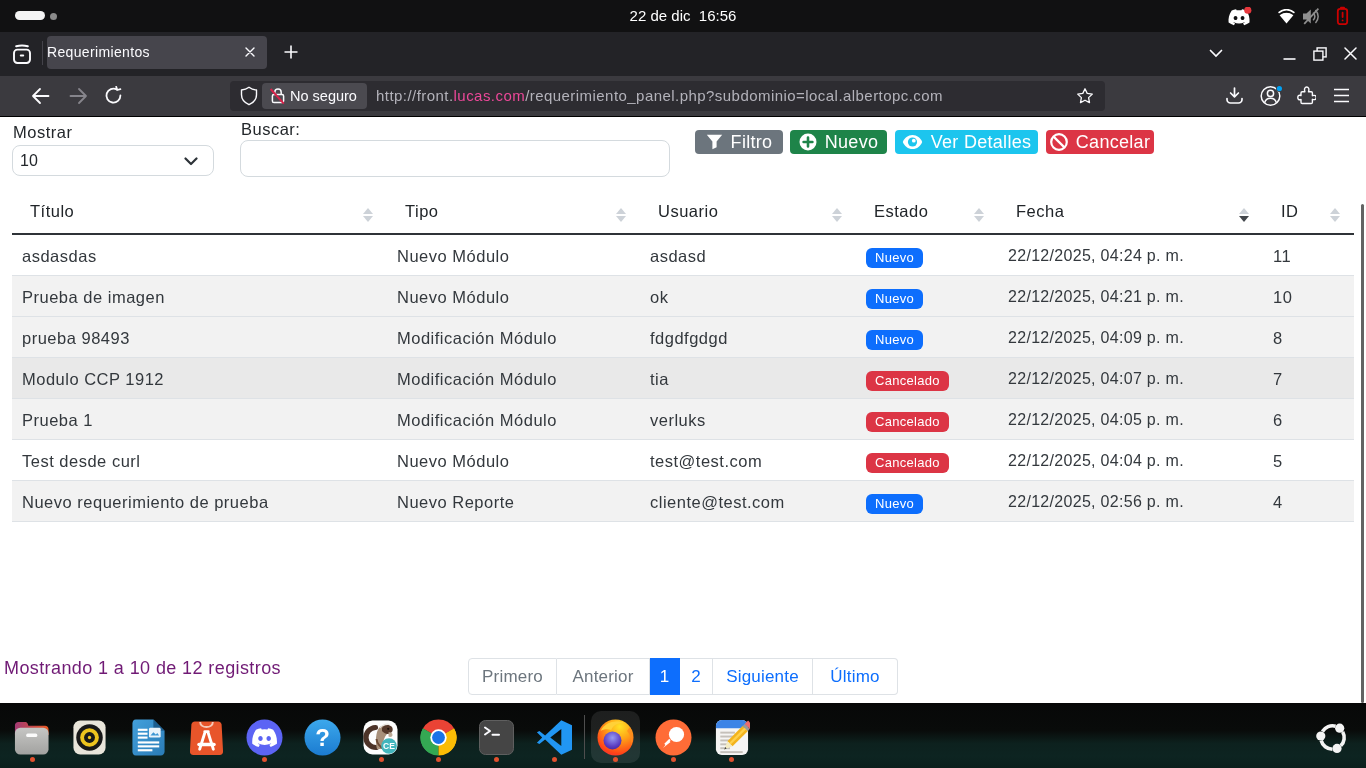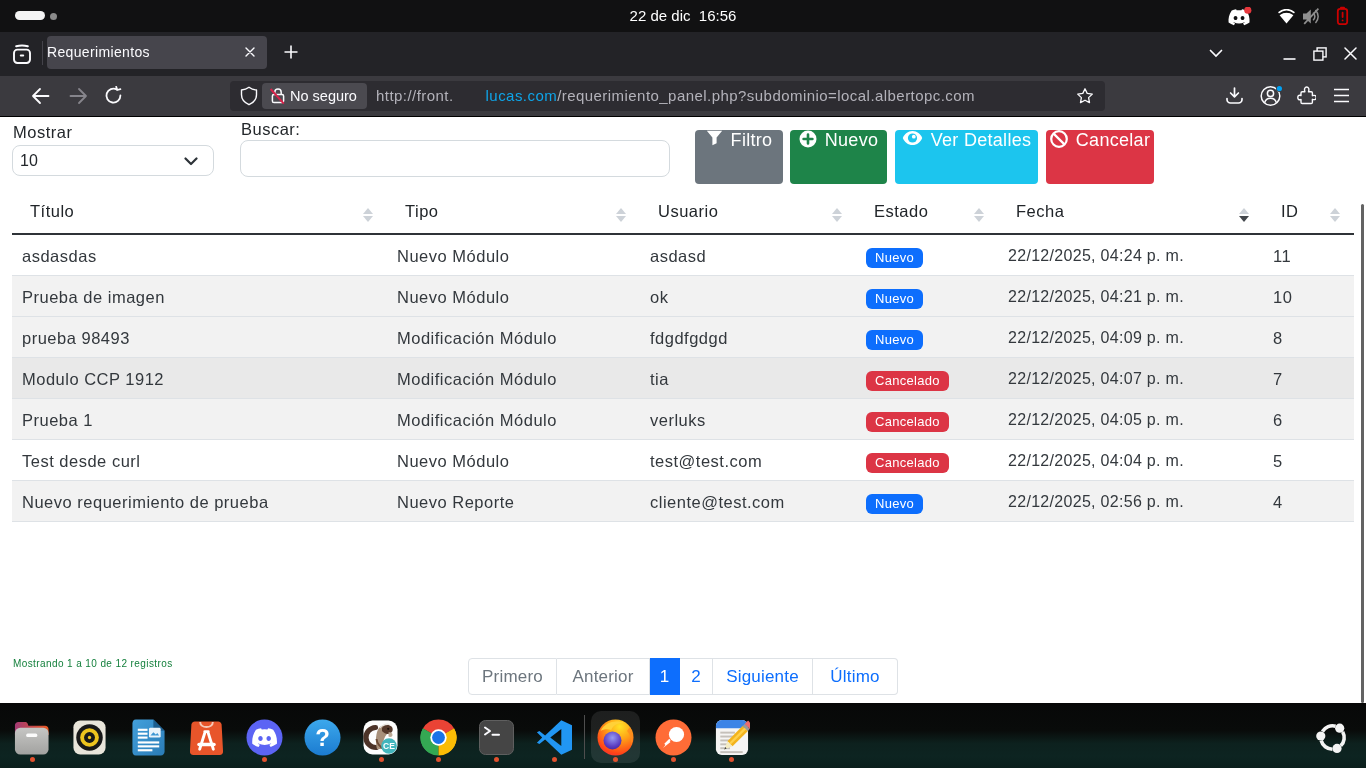--- a/index.html
+++ b/index.html
@@ -17,48 +17,48 @@
 #tabbar { position:absolute; left:0; top:32px; width:1366px; height:44px; background:#232327; }
 #tab { position:absolute; left:47px; top:4px; width:220px; height:33px; background:#46454c; border-radius:4px; color:#fbfbfe; font-size:14px; letter-spacing:0.35px; line-height:33px; }
 #tabclose { position:absolute; right:6px; top:5px; width:22px; height:22px; text-align:center; line-height:21px; font-size:15px; color:#e8e8ea; }
 #newtab { position:absolute; left:276px; top:4px; width:30px; height:33px; color:#fbfbfe; text-align:center; line-height:31px; font-size:21px; font-weight:400; }
 
 
 #navbar { position:absolute; left:0; top:76px; width:1366px; height:40px; background:#3b3a3f; }
 #urlbar { position:absolute; left:230px; top:5px; width:875px; height:30px; background:#2d2c31; border-radius:4px; }
 #chip { position:absolute; left:32px; top:2px; height:26px; background:#4b4a50; border-radius:4px; color:#fbfbfe; font-size:14.5px; line-height:26px; padding:0 10px 0 28px; }
 #urltext { position:absolute; left:146px; top:0; height:30px; line-height:30px; font-size:15px; letter-spacing:0.45px; color:#b3b2ba; white-space:nowrap; }
-#urltext b { color:#0ea5e9; font-weight:400;margin-left:32px; }
+#urltext b { color:#ec4899; font-weight:400; }
 
 
 #page { position:absolute; left:0; top:117px; width:1366px; height:586px; background:#ffffff; color:#212529; letter-spacing:0.2px; }
 #page .lbl { font-size:16.5px; letter-spacing:0.5px; color:#23272b; }
 #selbox { position:absolute; left:12px; top:28px; width:202px; height:31px; border:1px solid #d4dade; border-radius:8px; font-size:16px; color:#23272b; line-height:29px; padding-left:7px; }
 #inpbox { position:absolute; left:240px; top:23px; width:430px; height:37px; border:1px solid #d4dade; border-radius:8px; }
 
-.btn { position:absolute; top:13px; height:54px; border-radius:4px; color:#fff; font-size:18px; text-align:center; display:flex; align-items:flex-start; justify-content:center; gap:8px; letter-spacing:0.3px; }
+.btn { position:absolute; top:13px; height:24px; border-radius:4px; color:#fff; font-size:18px; text-align:center; display:flex; align-items:center; justify-content:center; gap:8px; letter-spacing:0.3px; }
 
 
 #tbl { position:absolute; left:12px; top:79px; width:1342px; border-collapse:separate; border-spacing:0; table-layout:fixed; }
 #tbl th { text-align:left; font-size:16.5px; font-weight:normal; color:#212529; height:39px; padding:0 0 6px 18px; vertical-align:middle; position:relative; border-bottom:2px solid #2f3338; letter-spacing:0.5px; }
 #tbl td { font-size:16.5px; color:#33383d; height:41px; padding:2px 0 0 10px; border-bottom:1px solid #dee2e6; letter-spacing:0.5px; }
 #tbl td.dt { font-size:16px; letter-spacing:0.3px; }
 #tbl tr.odd td { background:#f2f2f2; }
 #tbl tr.hov td { background:#e9e9e9; }
 .sort { position:absolute; right:14px; top:50%; margin-top:-8px; width:10px; height:16px; }
 .sort i { position:absolute; left:0; width:0; height:0; border-left:5px solid transparent; border-right:5px solid transparent; }
 .sort i.up { top:1px; border-bottom:6px solid #cdd2d8; }
 .sort i.dn { bottom:1px; border-top:6px solid #cdd2d8; }
 .sort i.dnA { bottom:1px; border-top:6px solid #43474c; }
 .badge { display:inline-block; font-size:13px; color:#fff; border-radius:6px; height:20px; line-height:20px; padding:0 9px; letter-spacing:0.3px; vertical-align:-2px; }
 .bN { background:#0d6efd; }
 .bC { background:#dc3545; }
 
 
-#foot { position:absolute; left:13px; top:541px; font-size:10px; letter-spacing:0.4px; color:#15803d; }
+#foot { position:absolute; left:4px; top:541px; font-size:18px; letter-spacing:0.4px; color:#701a75; }
 #pager { position:absolute; left:468px; top:541px; height:37px; display:flex; font-size:17px; }
 #pager .pg { border:1px solid #dee2e6; border-left:none; line-height:35px; text-align:center; color:#0d6efd; background:#fff; letter-spacing:0.2px; }
 #pager .pg.first { border-left:1px solid #dee2e6; border-radius:4px 0 0 4px; }
 #pager .pg.last { border-radius:0 4px 4px 0; }
 #pager .pg.dis { color:#6c757d; }
 #pager .pg.act { background:#0d6efd; color:#fff; border-color:#0d6efd; }
 
 #sbar { position:absolute; left:1361px; top:204px; width:3px; height:499px; background:#636363; border-radius:2px; }
 
 

